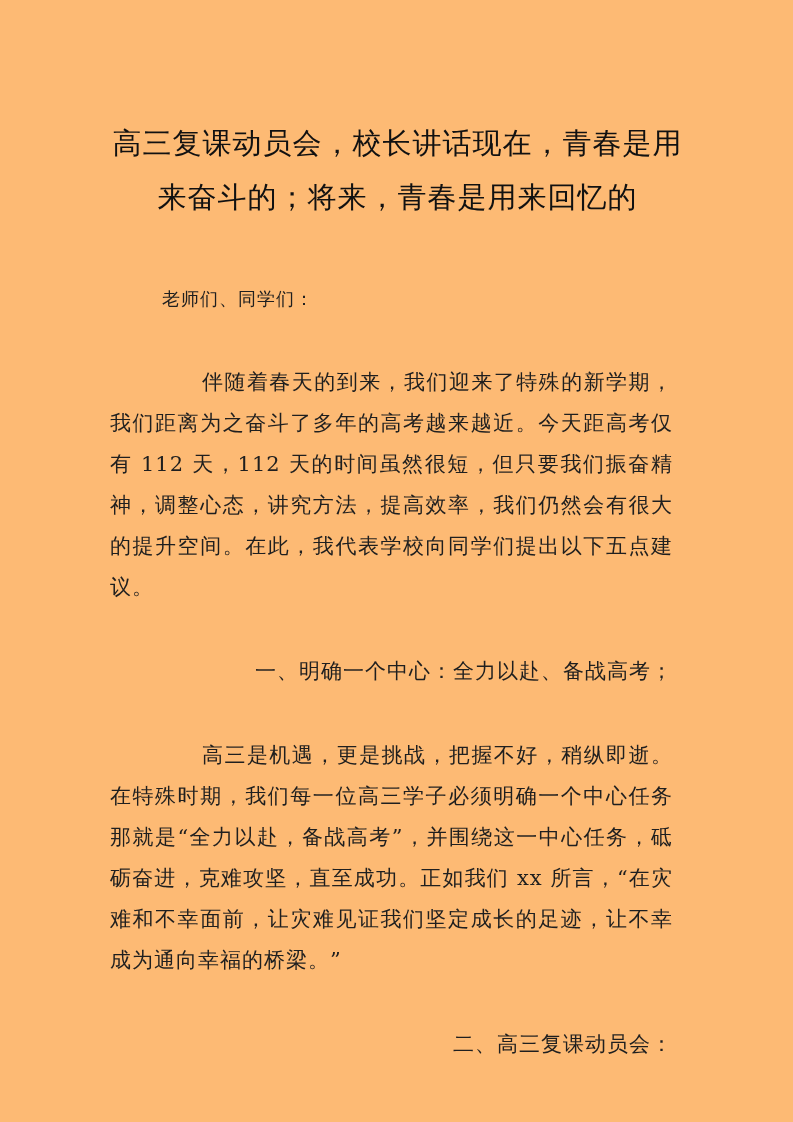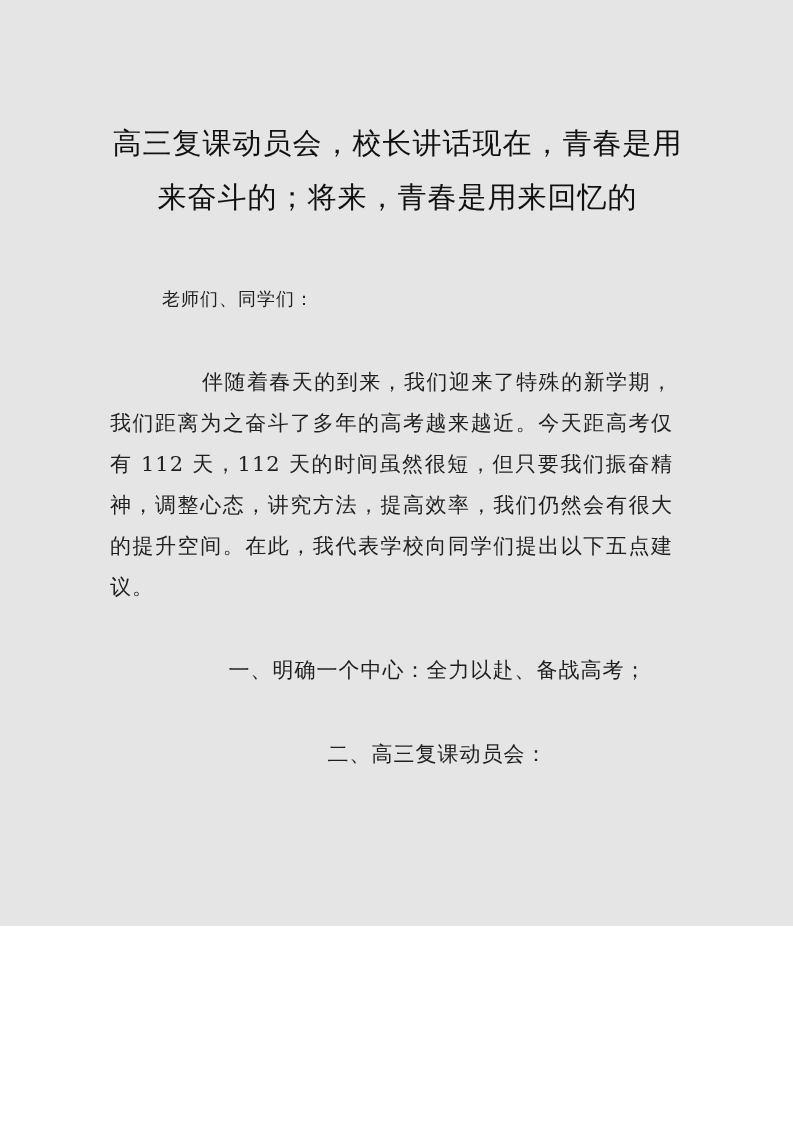--- a/index.html
+++ b/index.html
@@ -9,22 +9,22 @@
   body {
     width: 793px;
     height: 1122px;
     background: #ffffff;
     overflow: hidden;
     font-family: "DejaVu Serif", "Liberation Serif", serif;
     color: #1f1f1f;
   }
   .page {
     width: 793px;
-    height: 926px;
-    background: #e5e5e5;
+    height: 1122px;
+    background: #fdba74;
     box-sizing: border-box;
     padding: 0 108px 0 110px;
   }
   .doc-title {
     margin: 0;
     padding-top: 116px;
     font-size: 29px;
     font-weight: 400;
     line-height: 54px;
     letter-spacing: 1px;
@@ -40,31 +40,31 @@
   }
   .para, .heading {
     margin: 43px 12px 0 0;
     font-size: 21px;
     line-height: 41px;
     letter-spacing: 1px;
     text-indent: 92px;
     text-align: justify;
   }
   .heading {
-    text-align: center;
-    font-family: Liberation Mono, monospace;
+    text-align: right;
   }
 </style>
 </head>
 <body>
 
 <div class="page">
   <h1 class="doc-title">高三复课动员会，校长讲话现在，青春是用来奋斗的；将来，青春是用来回忆的</h1>
 
   <p class="salutation">老师们、同学们：</p>
 
   <p class="para">伴随着春天的到来，我们迎来了特殊的新学期，我们距离为之奋斗了多年的高考越来越近。今天距高考仅有 112 天，112 天的时间虽然很短，但只要我们振奋精神，调整心态，讲究方法，提高效率，我们仍然会有很大的提升空间。在此，我代表学校向同学们提出以下五点建议。</p>
 
   <p class="heading">一、明确一个中心：全力以赴、备战高考；</p>
 
+  <p class="para">高三是机遇，更是挑战，把握不好，稍纵即逝。在特殊时期，我们每一位高三学子必须明确一个中心任务那就是“全力以赴，备战高考”，并围绕这一中心任务，砥砺奋进，克难攻坚，直至成功。正如我们 xx 所言，“在灾难和不幸面前，让灾难见证我们坚定成长的足迹，让不幸成为通向幸福的桥梁。”</p>
 
   <p class="heading">二、高三复课动员会：</p>
 </div>
 
 </body></html>

